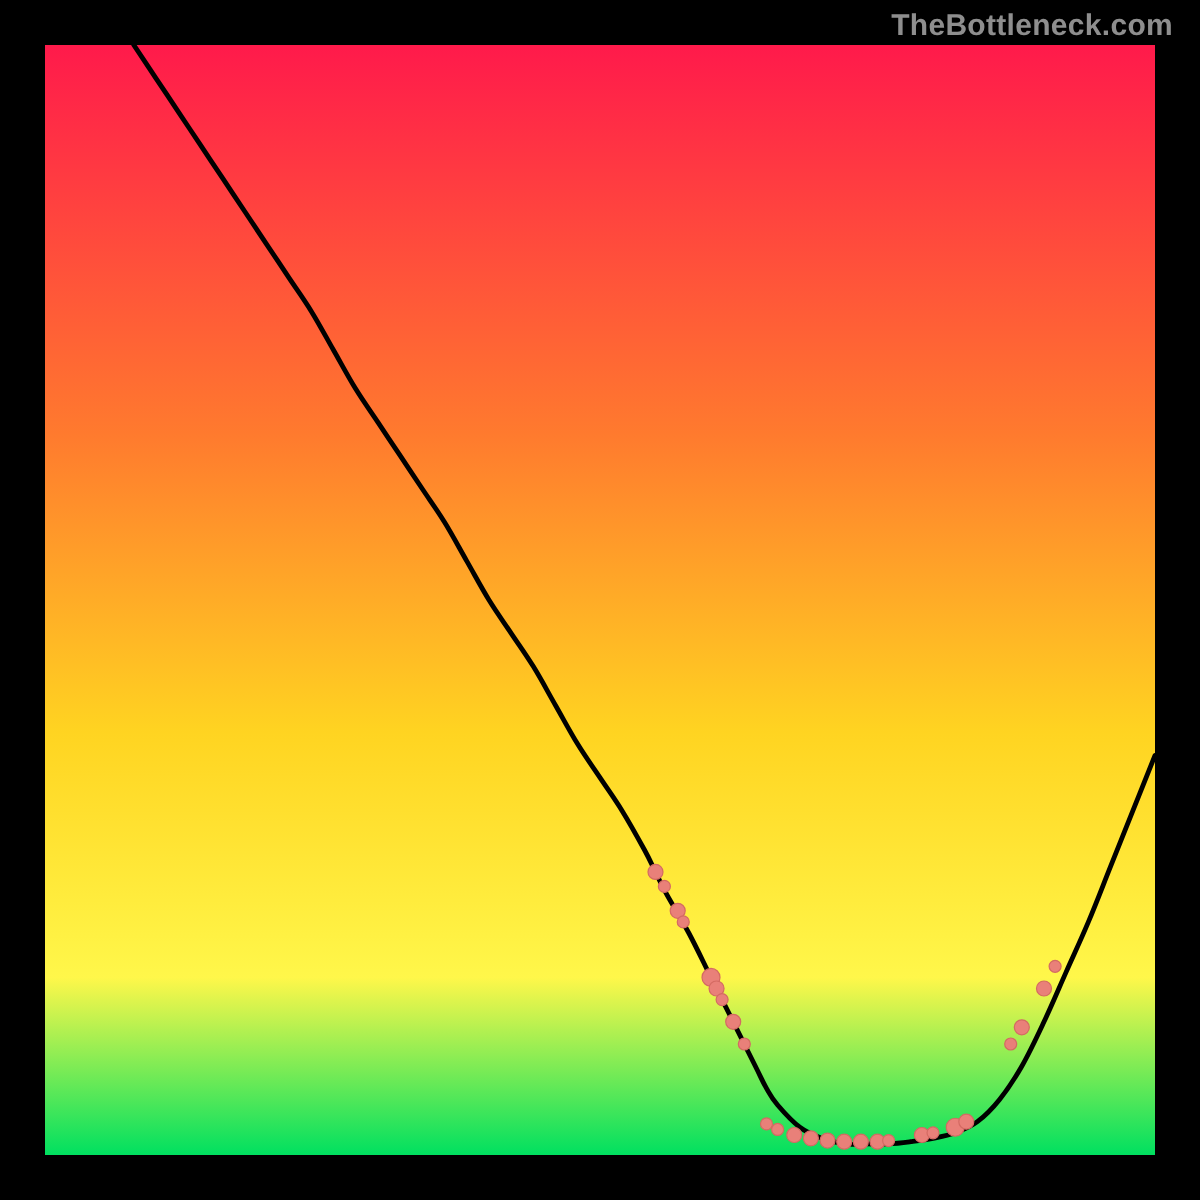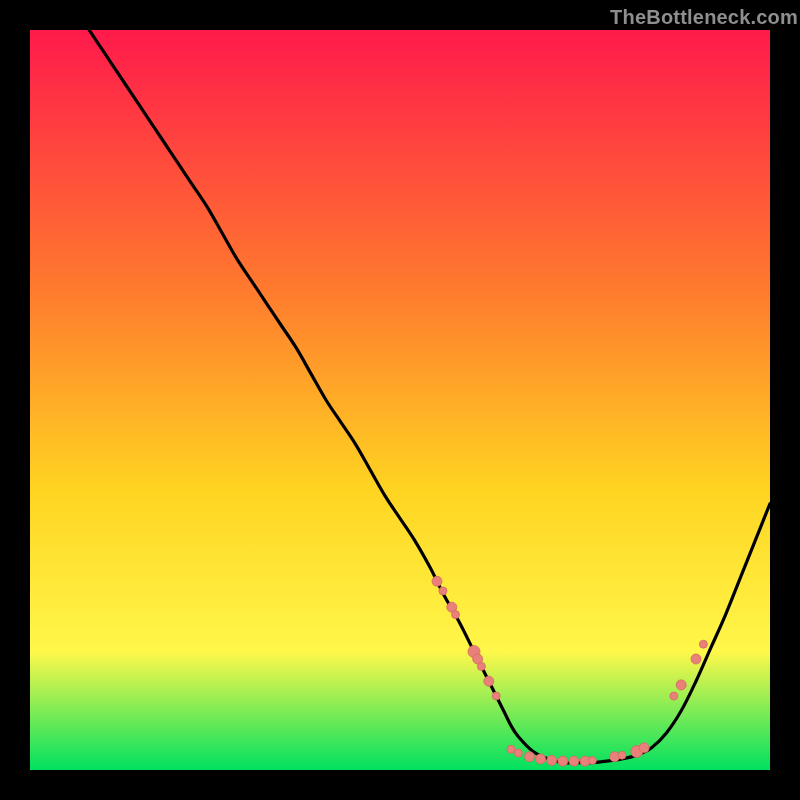--- a/index.html
+++ b/index.html
@@ -1,21 +1,21 @@
 <!DOCTYPE html>
 <html><head>
 <meta charset="utf-8">
 <style>
   * { margin: 0; padding: 0; box-sizing: border-box; }
   html, body { width: 800px; height: 800px; background: #000; overflow: hidden; }
   .wrap { position: relative; width: 800px; height: 800px; background: #000; }
   .attribution {
     position: absolute;
     top: 6px;
-    right: 2px;
+    right: 18px;
     font-family: Arial, Helvetica, sans-serif;
     font-size: 20px;
     font-weight: bold;
     color: #8e8e8e;
     letter-spacing: 0.2px;
   }
   .plot {
     position: absolute;
     left: 30px;
     top: 30px;

